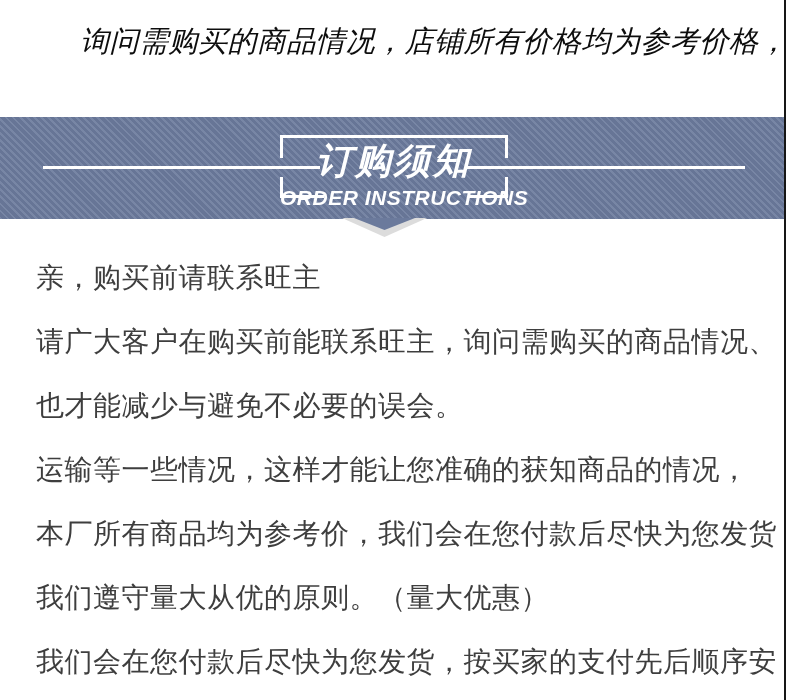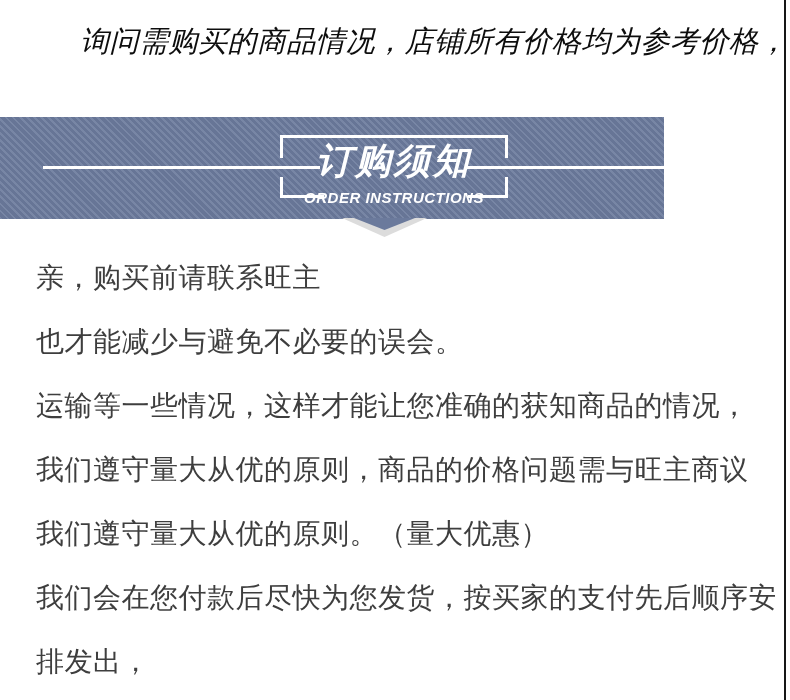--- a/index.html
+++ b/index.html
@@ -24,21 +24,21 @@
     font-style: italic;
     font-size: 29px; line-height: 34px;
     color: #0d0d0d;
     letter-spacing: 0.5px;
     white-space: nowrap;
   }
 
   
   .band {
     position: absolute; top: 117px; left: 0;
-    width: 664px; height: 102px;
+    width: 784px; height: 102px;
     background-color: #6b7a9c;
     background-image: repeating-linear-gradient(
       45deg,
       rgba(255,255,255,0.09) 0px, rgba(255,255,255,0.09) 2px,
       rgba(0,0,0,0.04) 2px, rgba(0,0,0,0.04) 5px);
   }
   .divider {
     position: absolute; top: 49px; height: 3px; background: #ffffff;
   }
   .divider.left  { left: 43px;  width: 277px; }
@@ -66,21 +66,21 @@
     font-weight: bold;
     font-size: 36px; line-height: 40px;
     letter-spacing: 3px;
     color: #ffffff;
   }
   .band-subtitle {
     position: absolute; bottom: -9px; left: 0; width: 100%;
     text-align: center;
     font-style: italic;
     font-weight: bold;
-    font-size: 15px; line-height: 18px;
+    font-size: 21px; line-height: 18px;
     letter-spacing: 0.5px;
     color: #ffffff;
     white-space: nowrap;
     margin-top: 28px;
   }
 
   
   .chevron {
     position: absolute; left: 330px; top: 218px;
     width: 110px; height: 20px;
@@ -125,23 +125,24 @@
     </div>
   </div>
 
   <svg class="chevron" viewBox="0 0 110 20" xmlns="http://www.w3.org/2000/svg">
     <polygon points="12,0 97,0 54.5,19" fill="#dcdcdc"></polygon>
     <polygon points="24,0 85,0 54.5,12" fill="#6b7a9c"></polygon>
   </svg>
 
   <div class="instructions">
     <p>亲，购买前请联系旺主</p>
+    <p>请广大客户在购买前能联系旺主，询问需购买的商品情况、</p>
     <p>也才能减少与避免不必要的误会。</p>
     <p>运输等一些情况，这样才能让您准确的获知商品的情况，</p>
-    <p>我们遵守量大从优的原则，商品的价格问题需与旺主商议</p>
+    <p>本厂所有商品均为参考价，我们会在您付款后尽快为您发货</p>
     <p>我们遵守量大从优的原则。（量大优惠）</p>
     <p>我们会在您付款后尽快为您发货，按买家的支付先后顺序安</p>
     <p>排发出，</p>
   </div>
 
   <div class="right-rule"></div>
 
 </div>
 
 </body></html>

